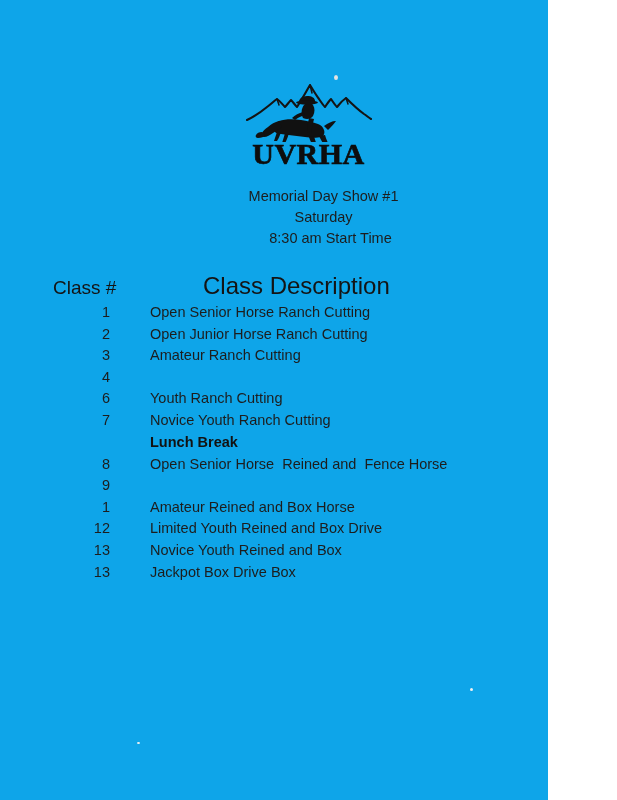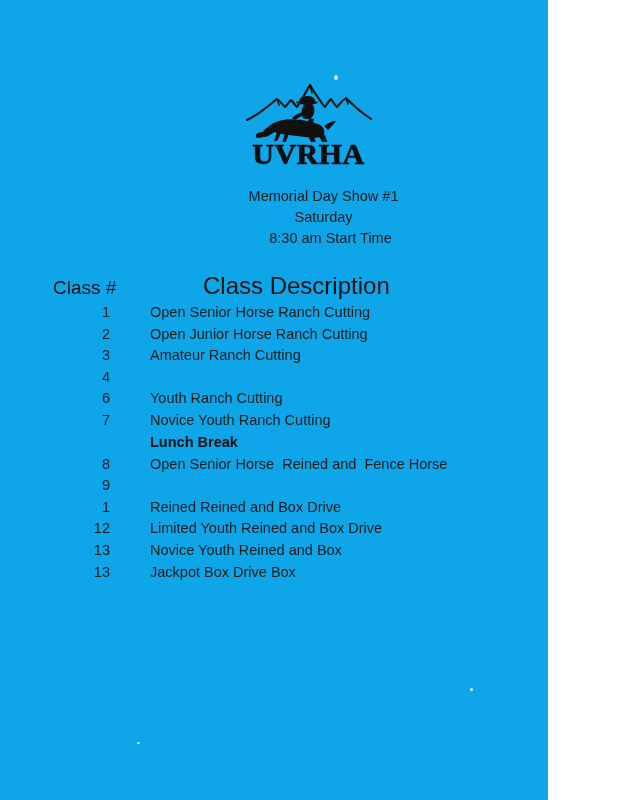--- a/index.html
+++ b/index.html
@@ -227,21 +227,21 @@
         </div>
         <div class="row">
           <div class="col-num">8</div>
           <div class="col-desc">Open Senior Horse  Reined and  Fence Horse</div>
         </div>
         <div class="row">
           <div class="col-num">9</div>
         </div>
         <div class="row">
           <div class="col-num">1</div>
-          <div class="col-desc">Reined Reined and Box Drive</div>
+          <div class="col-desc">Amateur Reined and Box Horse</div>
         </div>
         <div class="row">
           <div class="col-num">12</div>
           <div class="col-desc">Limited Youth Reined and Box Drive</div>
         </div>
         <div class="row">
           <div class="col-num">13</div>
           <div class="col-desc">Novice Youth Reined and Box</div>
         </div>
         <div class="row">

